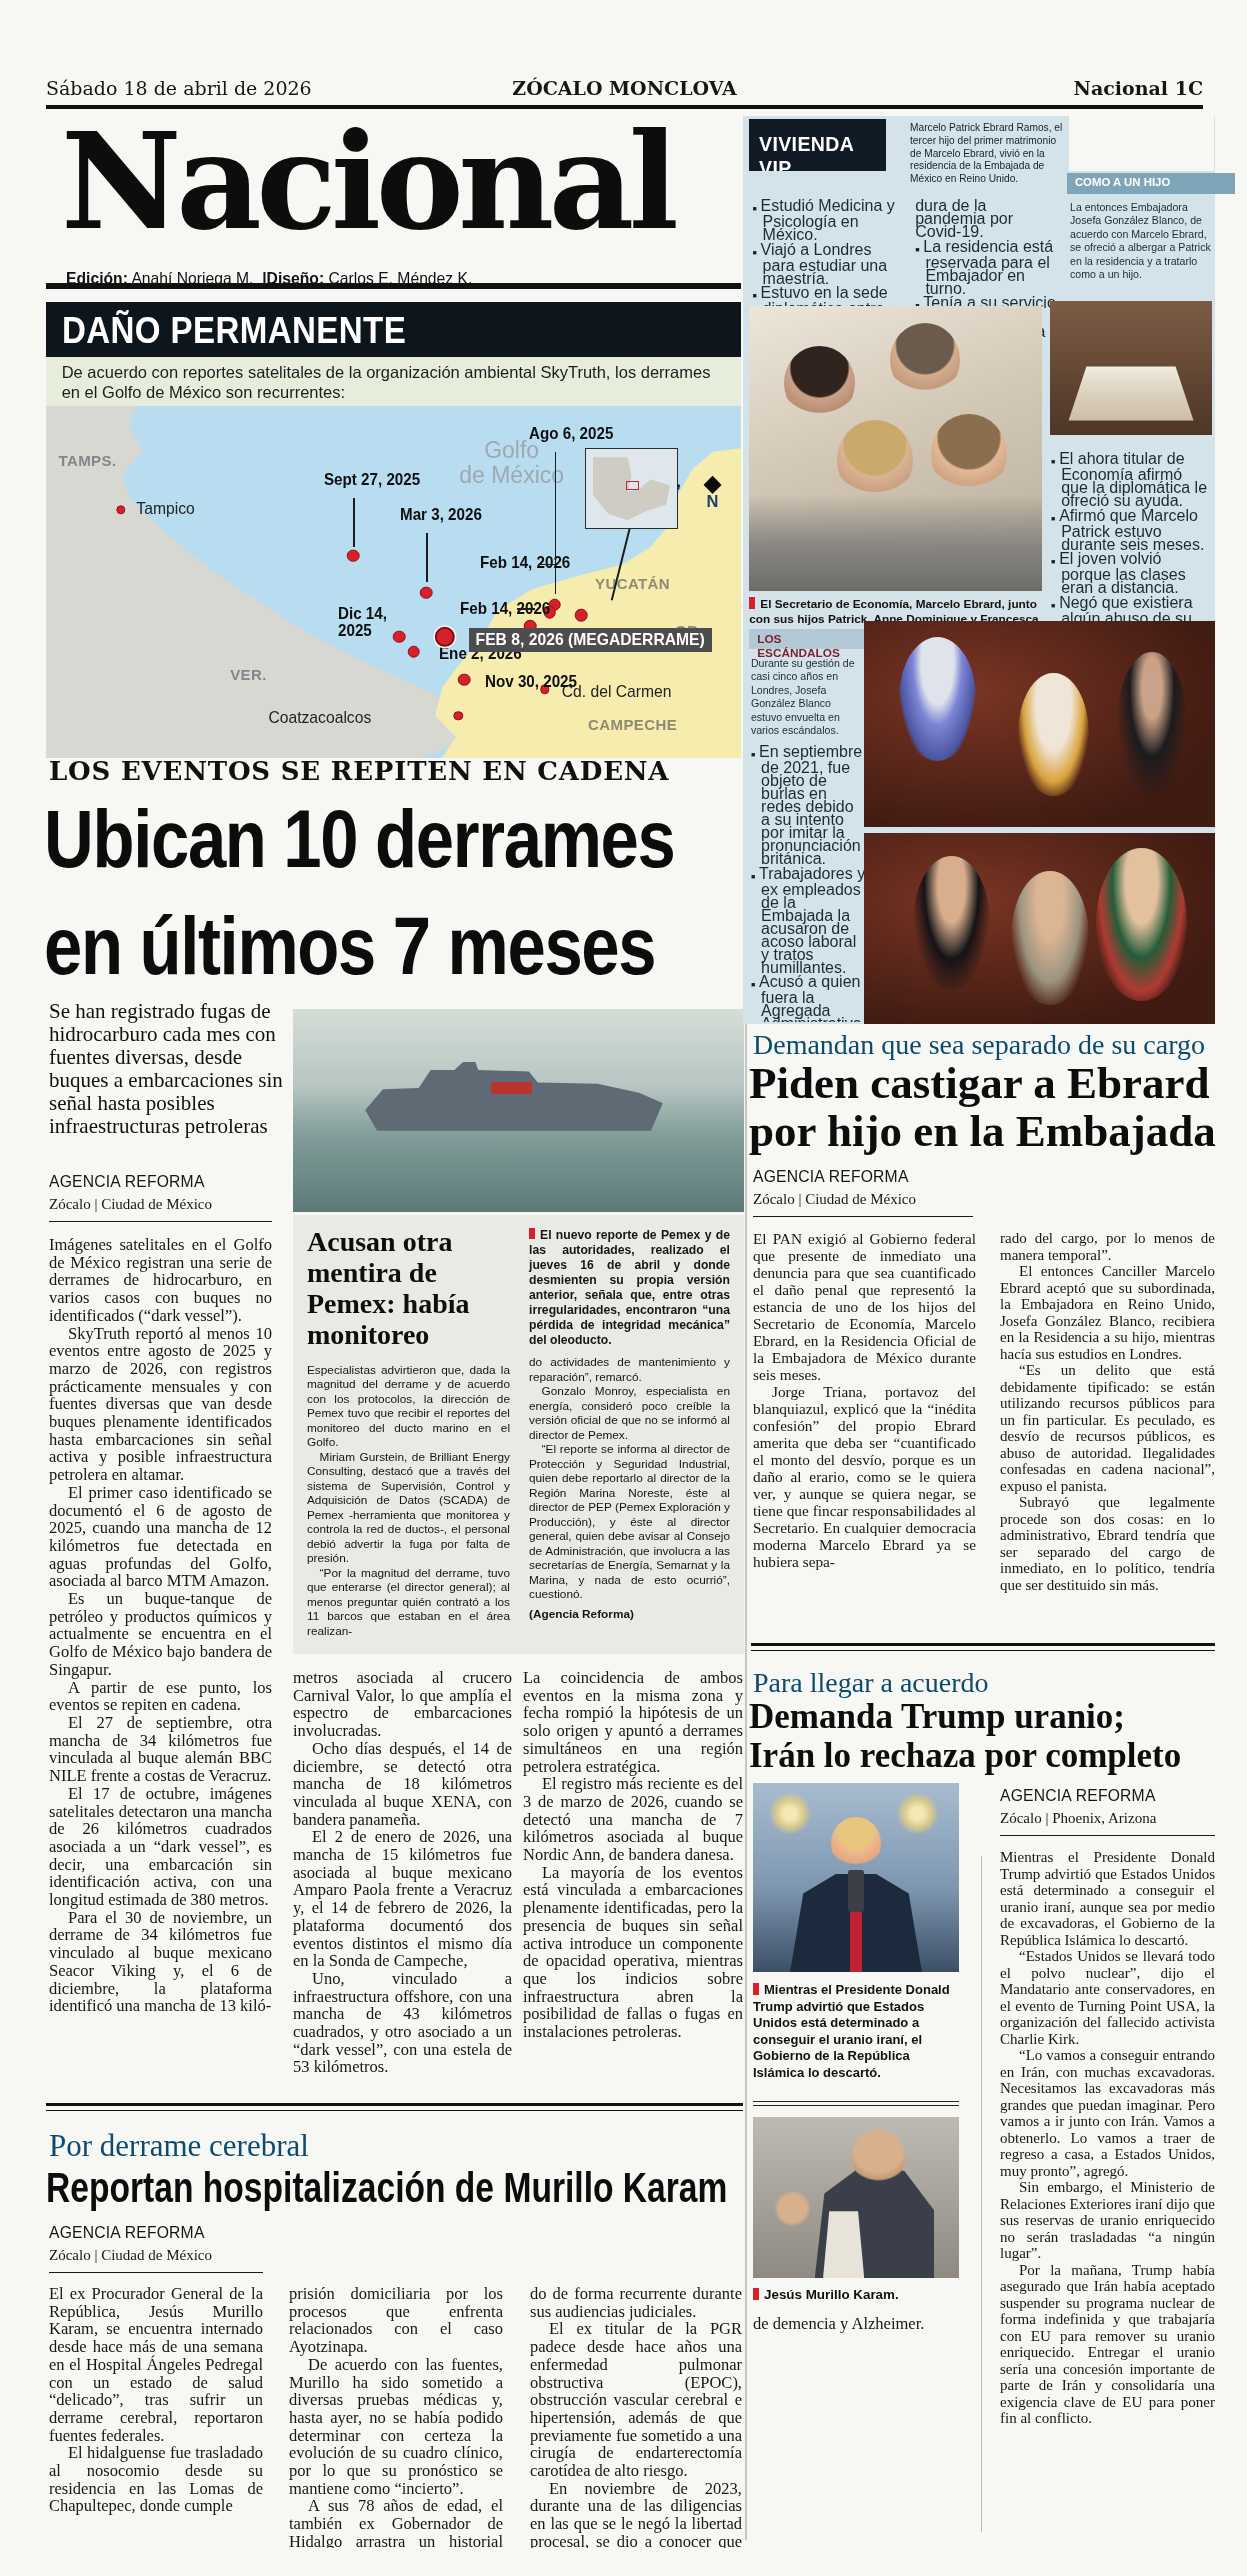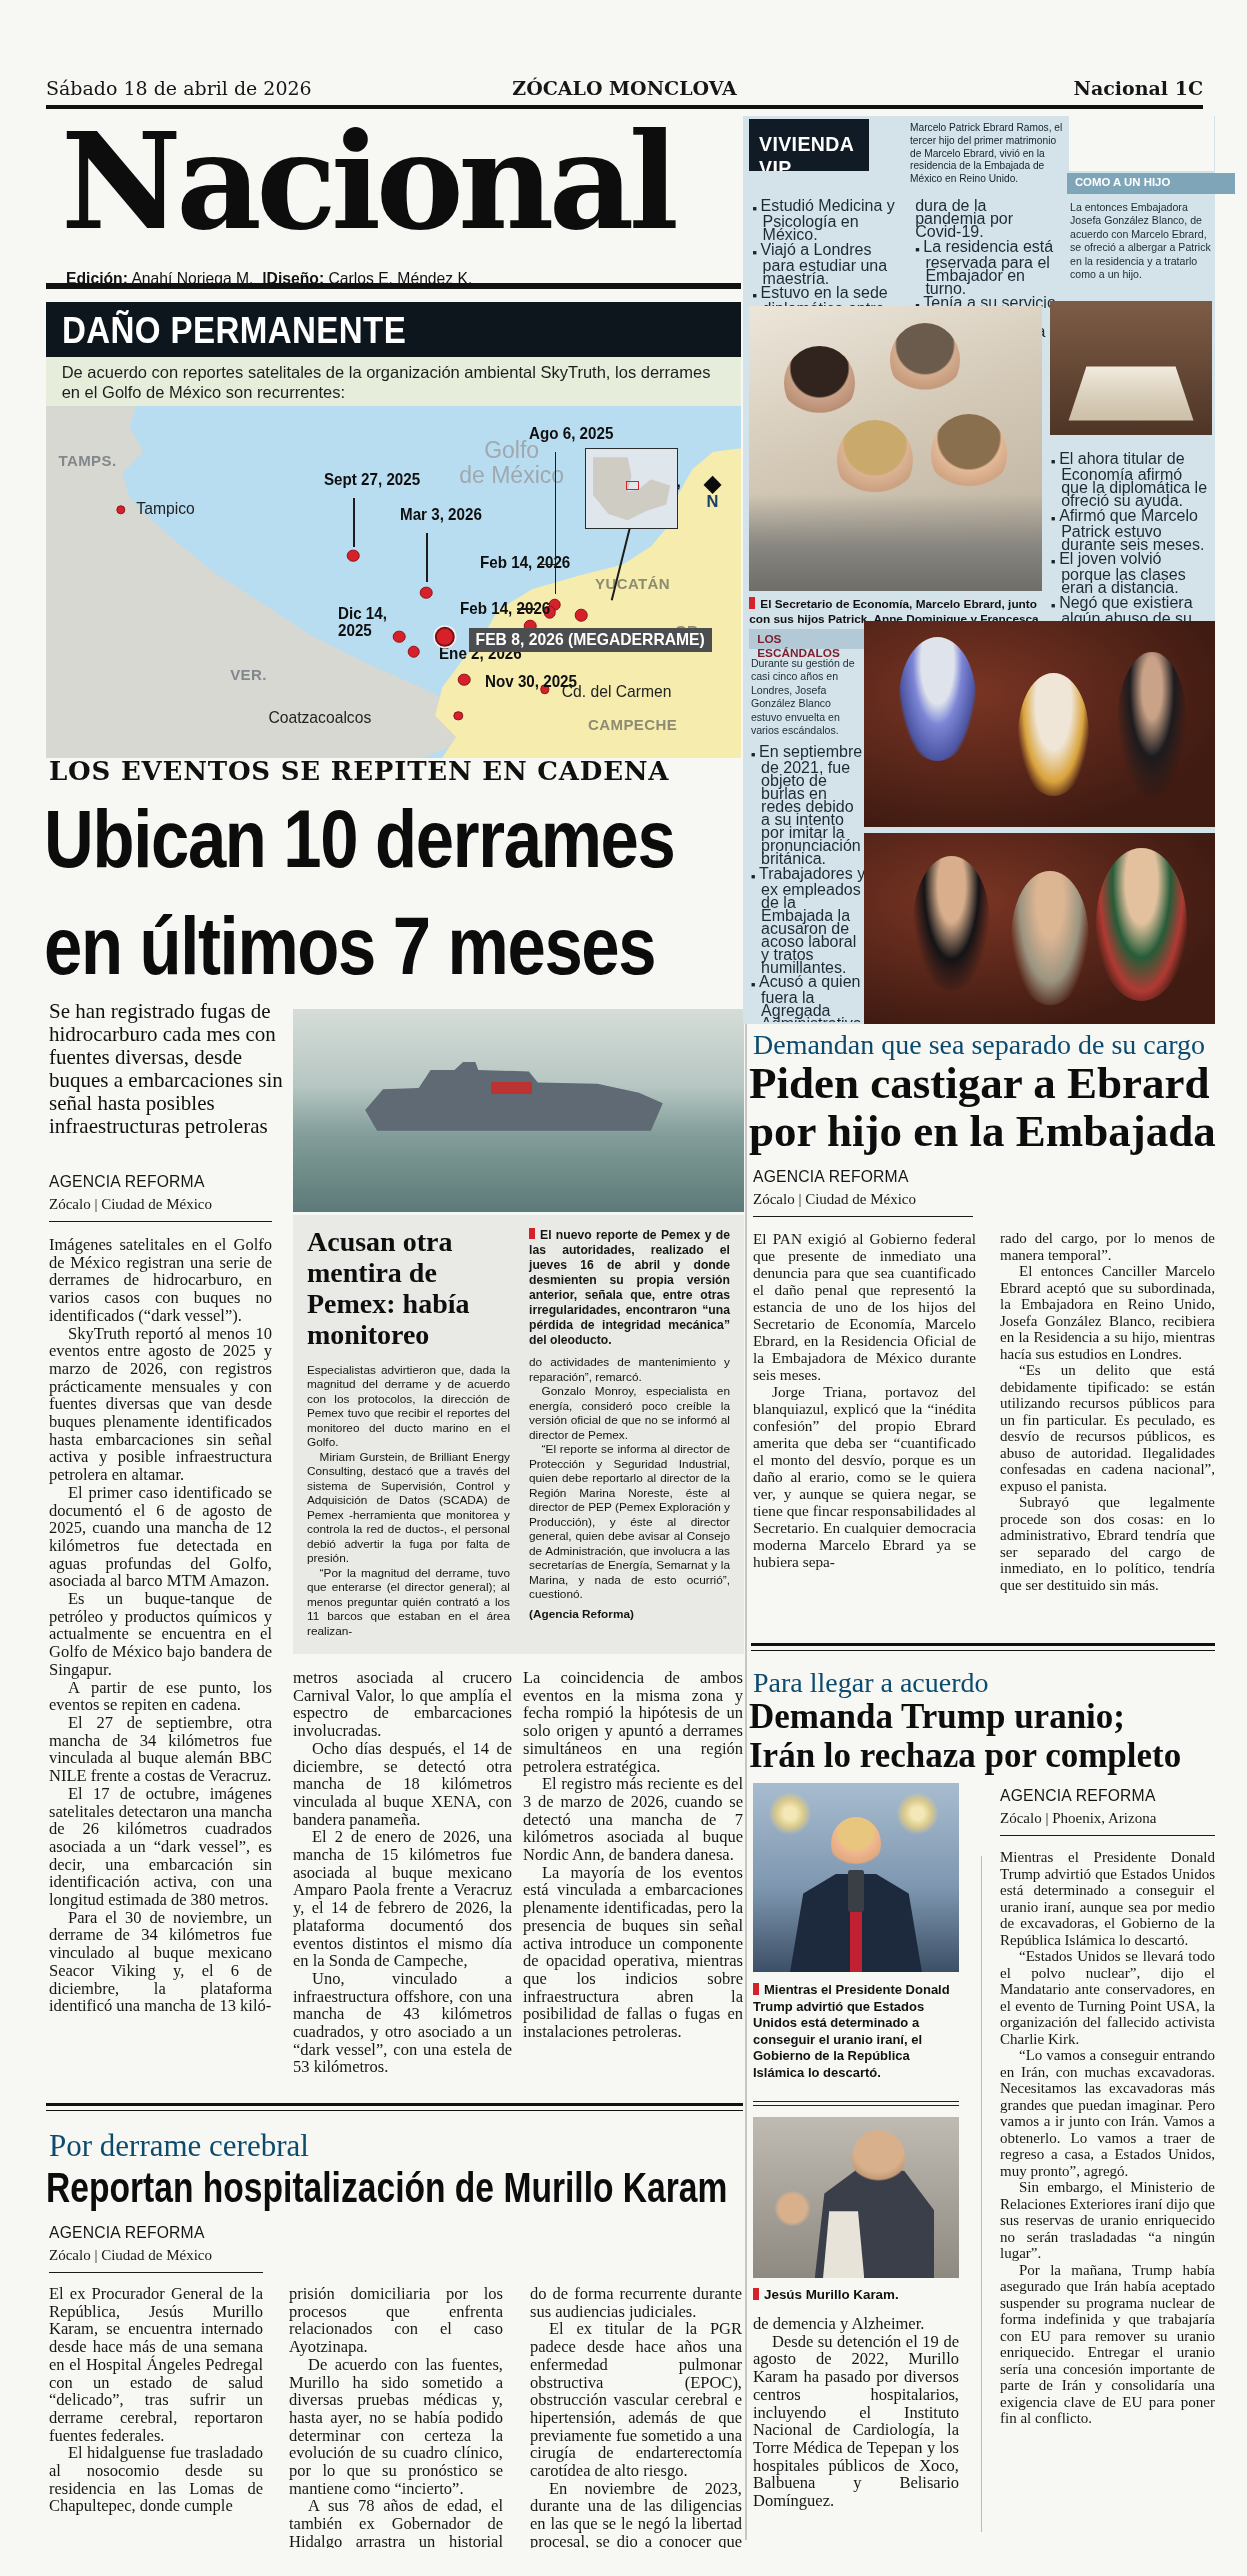--- a/index.html
+++ b/index.html
@@ -76,21 +76,21 @@
   .family-photo{background:linear-gradient(160deg,#ece6da,#d3c8b6 45%,#a3958275);background-color:#cabfae}
   .blob{position:absolute;border-radius:50%}
   .dinner-photo{background:linear-gradient(180deg,#7d5c46,#4e3526)}
   .table{position:absolute;left:18%;top:38%;width:64%;height:55%;background:linear-gradient(180deg,#f2ece0,#cdbfa8);transform:perspective(157px) rotateX(45deg)}
   .party1,.party2{background:radial-gradient(at 30% 35%,#7a3524,#401b12 75%)}
   .trump-photo{background:linear-gradient(180deg,#a8bccf,#7e97b0 55%,#3c4f66)}
   .murillo-photo{background:linear-gradient(180deg,#c0bbb2,#8f8a81)}
   .caption{font-weight:bold;font-size:12.6px;line-height:15.7px;color:#111}
   
   .vip{left:743px;top:116px;width:472px;height:908px;background:#d4e2ea}
-  .vip-head{position:absolute;left:6.3px;top:3.1px;width:120px;height:52px;background:#101b25;color:#fff;overflow:hidden}
+  .vip-head{position:absolute;left:6.3px;top:3.1px;width:137px;height:52px;background:#101b25;color:#fff;overflow:hidden}
   .vip-head span{display:inline-block;font-weight:bold;font-size:21px;transform:scaleX(.93);transform-origin:left;margin:13.4px 0 0 9.4px;letter-spacing:0.4px}
   .vip-white{position:absolute;left:326px;top:0;width:145px;height:55px;background:#f7f7f4}
   .vip-intro{position:absolute;left:167px;top:6.3px;width:156px;font-size:10.2px;line-height:12.7px;color:#15222e}
   .band{position:absolute;font-weight:bold;font-size:11.4px;padding:3.1px 0 0 7.9px}
   .como-band{left:324px;top:57px;width:168px;height:21px;background:#7ea6b8;color:#fff}
   .esc-band{left:6.3px;top:513px;width:115px;height:20.4px;background:#b3c9d6;color:#7e1e2d;font-size:11.8px}
   .smalltext{font-size:10.6px;line-height:13.4px;color:#1c2a35}
   .bullets div{font-size:16px;line-height:13px;color:#1c2a35;padding-left:10.2px;text-indent:-10.2px;margin-bottom:1.6px}
   .bullets div.bullet-item::before{content:"■";font-size:7px;margin-right:3.9px;color:#15222e}
   .vip .caption{font-size:11.8px;line-height:15px}
@@ -359,21 +359,20 @@
 <div class="abs thinrule" style="left:753px;top:2101px;width:206px"></div>
 <div class="abs ph murillo-photo" style="left:753px;top:2117px;width:206px;height:161px">
   <div style="position:absolute;left:30%;bottom:0;width:58%;height:70%;background:#3a3f4a;clip-path:polygon(0 100%,8% 25%,40% 0,75% 5%,100% 40%,100% 100%)"></div>
   <div class="blob" style="left:48%;top:8%;width:26%;height:34%;background:radial-gradient(circle at 50% 30%,#d8b08c 55%,#c49a76 70%,transparent 74%)"></div>
   <div class="blob" style="left:10%;top:46%;width:18%;height:22%;background:radial-gradient(circle,#d8b08c 55%,transparent 72%)"></div>
   <div style="position:absolute;left:34%;bottom:0;width:20%;height:46%;background:#e8e3d8;clip-path:polygon(0 100%,15% 10%,85% 10%,100% 100%)"></div>
 </div>
 <div class="abs caption" style="left:753px;top:2287px;width:206px;font-size:13.4px"><span class="redbar"></span><span>Jesús Murillo Karam.</span></div>
 <div class="abs body-serif clip" style="left:753px;top:2315px;width:206px;height:233px">
     <p>de demencia y Alzheimer.</p>
-    <p>Desde su detención el 19 de agosto de 2022, Murillo Karam ha pasado por diversos centros hospitalarios, incluyendo el Instituto Nacional de Cardiología, la Torre Médica de Tepepan y los hospitales públicos de Xoco, Balbuena y Belisario Domínguez.</p>
   </div>
 
 <div class="abs dblrule" style="left:46px;top:2103px;width:697px"></div>
 <div class="abs gkicker" style="left:49px;top:2128px;font-size:31px">Por derrame cerebral</div>
 <div class="abs condhead" style="left:46px;top:2164px;font-size:42px">Reportan hospitalización de Murillo Karam</div>
 <div class="abs byline-block" style="left:49px;top:2224px;width:214px">
   <div class="ag">AGENCIA REFORMA</div>
   <div class="dl serif">Zócalo | Ciudad de México</div>
 </div>
 <div class="abs body-serif clip" style="left:49px;top:2285px;width:214px;height:263px">

